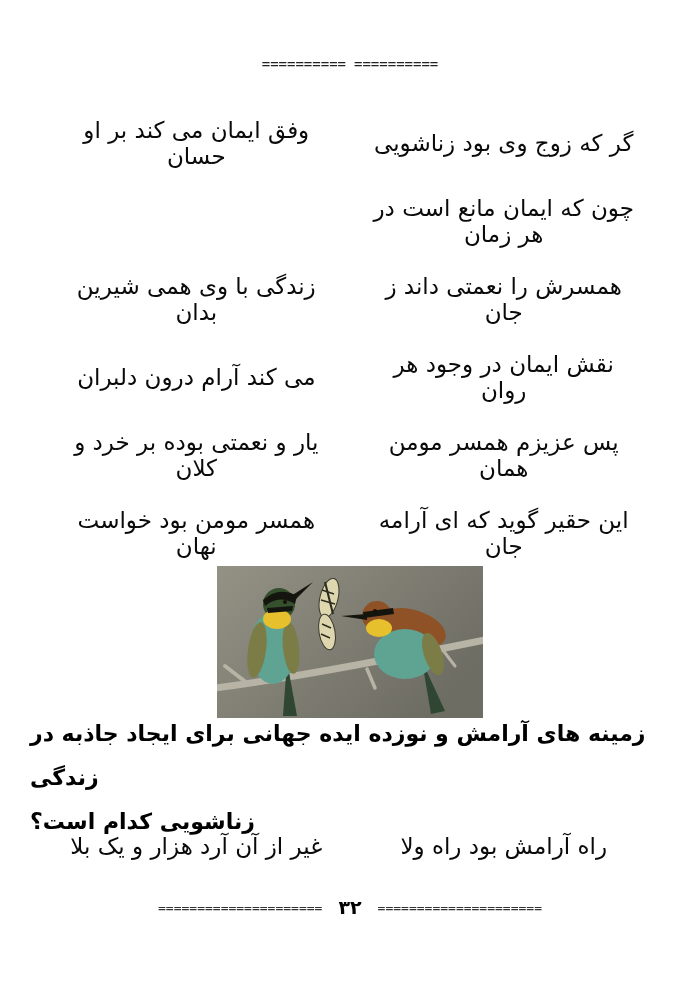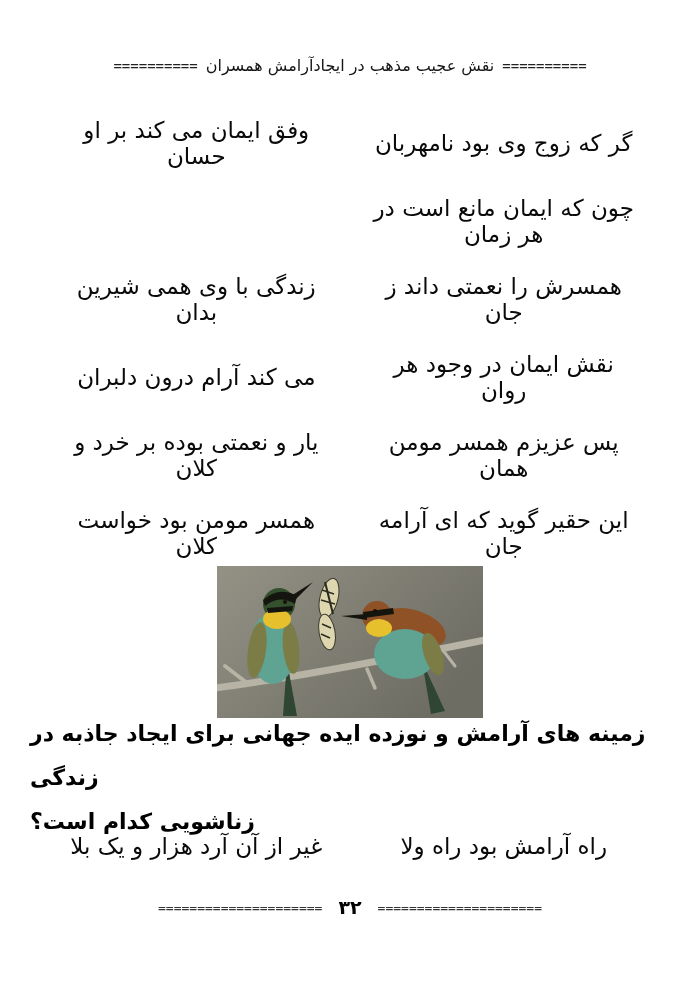--- a/index.html
+++ b/index.html
@@ -65,47 +65,46 @@
   .footer .eq { font-size: 13px; color: #333; }
   .page-number { font-size: 19px; font-weight: bold; color: #000000; }
 </style>
 </head>
 <body>
 
 <div class="page">
 
   <div class="header">
     <span class="eq">==========</span>
-    <span class="header-title">نقش عجیب مذهب در ایجادآرامش همسران</span>
     <span class="eq">==========</span>
   </div>
 
   <div class="poem">
     <div class="couplet-row">
-      <span class="hemistich">گر که زوج وی بود نامهربان</span>
+      <span class="hemistich">گر که زوج وی بود زناشویی</span>
       <span class="hemistich">وفق ایمان می کند بر او حسان</span>
     </div>
     <div class="couplet-row">
       <span class="hemistich">چون که ایمان مانع است در هر زمان</span>
     </div>
     <div class="couplet-row">
       <span class="hemistich">همسرش را نعمتی داند ز جان</span>
       <span class="hemistich">زندگی با وی همی شیرین بدان</span>
     </div>
     <div class="couplet-row">
       <span class="hemistich">نقش ایمان در وجود هر روان</span>
       <span class="hemistich">می کند آرام درون دلبران</span>
     </div>
     <div class="couplet-row">
       <span class="hemistich">پس عزیزم همسر مومن همان</span>
       <span class="hemistich">یار و نعمتی بوده بر خرد و کلان</span>
     </div>
     <div class="couplet-row">
       <span class="hemistich">این حقیر گوید که ای آرامه جان</span>
-      <span class="hemistich">همسر مومن بود خواست کلان</span>
+      <span class="hemistich">همسر مومن بود خواست نهان</span>
     </div>
   </div>
 
   <div class="photo">
     <svg width="266" height="152" viewBox="0 0 266 152" xmlns="http://www.w3.org/2000/svg">
       <defs>
         <linearGradient id="bgGrad" x1="0" y1="0" x2="1" y2="0.6">
           <stop offset="0" stop-color="#949285"></stop>
           <stop offset="1" stop-color="#6e6d64"></stop>
         </linearGradient>

